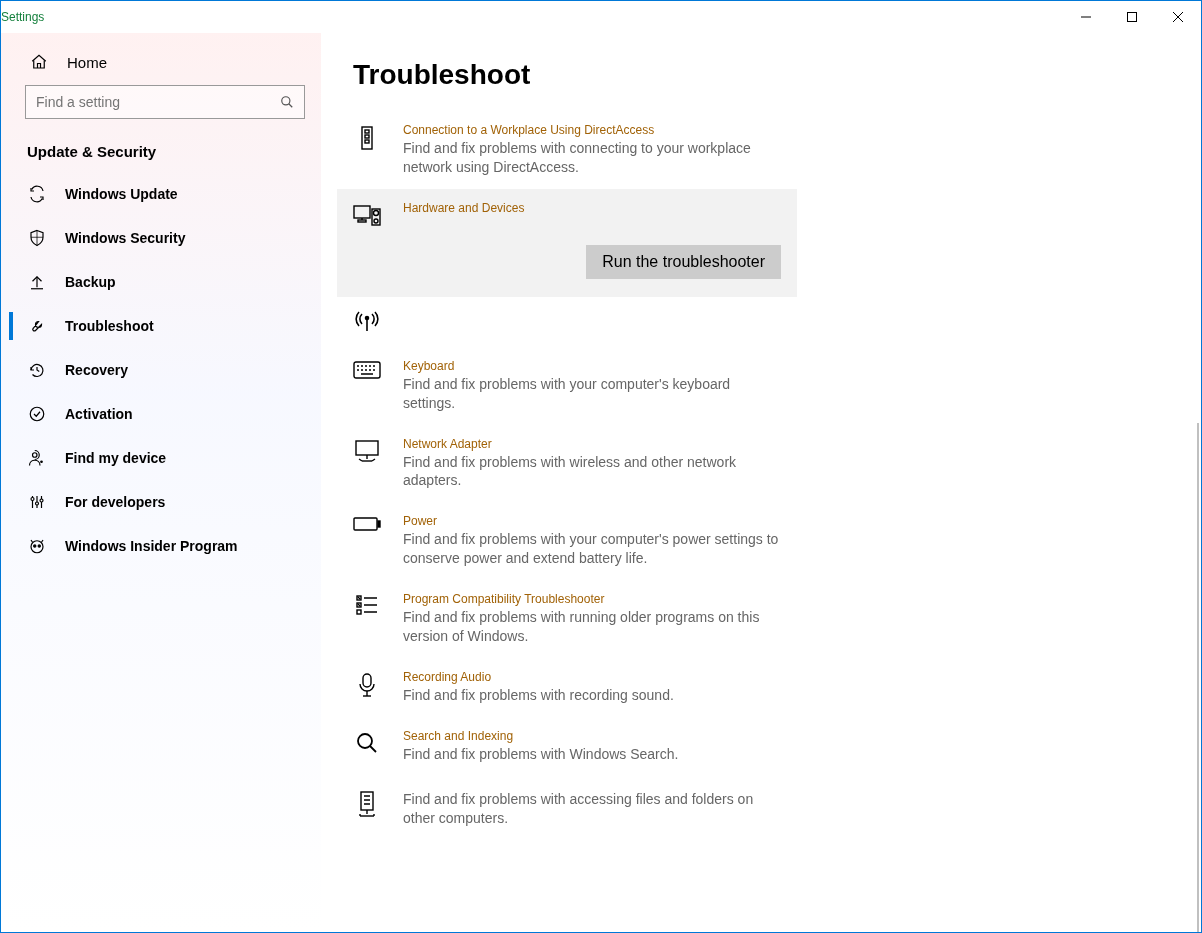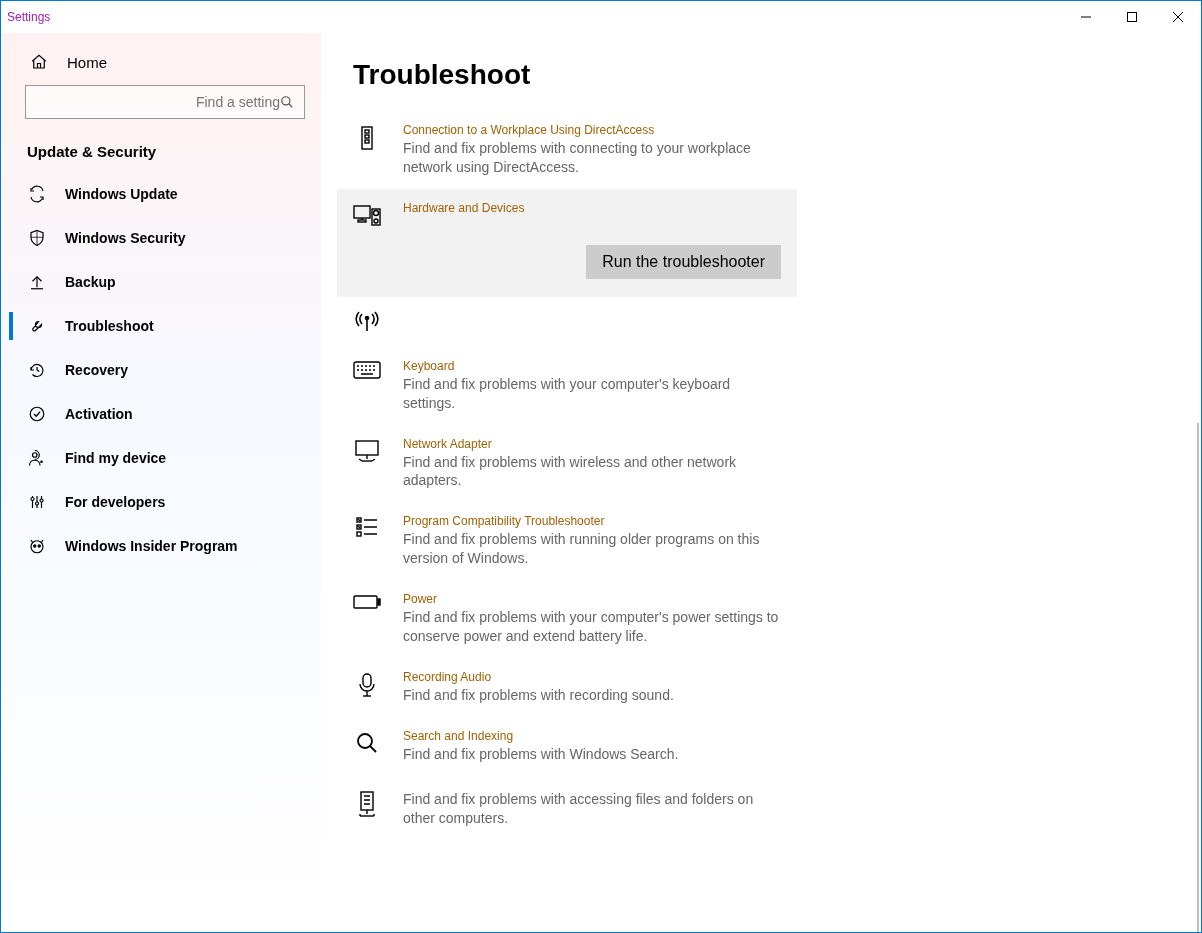--- a/index.html
+++ b/index.html
@@ -21,22 +21,22 @@
   }
   .titlebar {
     height: 32px;
     display: flex;
     align-items: center;
     justify-content: space-between;
     font-size: 12px;
     background: transparent;
   }
   .titlebar-left {
-    padding-left: 6px;
-    color: #a21caf;
+    padding-left: 0;
+    color: #15803d;
   }
   .titlebar-right {
     display: flex;
     height: 100%;
   }
   .win-btn {
     width: 46px;
     height: 32px;
     display: flex;
     align-items: center;
@@ -81,21 +81,20 @@
     font-size: 14px;
     color: #666;
     position: relative;
   }
   .search-box input {
     flex: 1;
     border: none;
     background: transparent;
     font-size: 14px;
     outline: none;
-    text-align: right;
   }
   .search-icon {
     color: #555;
   }
   .section-header {
     font-weight: 600;
     font-size: 15px;
     padding: 6px 18px 12px 18px;
   }
   .nav-list { list-style: none; }
@@ -402,49 +401,49 @@
             </svg>
         </div>
         <div class="ts-text">
           <div class="ts-title">Network Adapter</div>
           <div class="ts-desc">Find and fix problems with wireless and other network adapters.</div>
         </div>
       </div>
 
       <div class="ts-item">
         <div class="ts-icon">
+          <svg width="28" height="16" viewBox="0 0 28 16" fill="none" stroke="#000" stroke-width="1.4">
+              <rect x="1" y="2" width="23" height="12" rx="1"></rect>
+              <rect x="25" y="5" width="2" height="6" fill="#000"></rect>
+            </svg>
+        </div>
+        <div class="ts-text">
+          <div class="ts-title">Power</div>
+          <div class="ts-desc">Find and fix problems with your computer's power settings to conserve power and extend battery life.</div>
+        </div>
+      </div>
+
+      <div class="ts-item">
+        <div class="ts-icon">
           <svg width="24" height="22" viewBox="0 0 24 22" fill="none" stroke="#000" stroke-width="1.4">
               <rect x="2" y="2" width="4" height="4"></rect>
               <rect x="2" y="9" width="4" height="4"></rect>
               <rect x="2" y="16" width="4" height="4"></rect>
               <path d="M9 4 H22 M9 11 H22 M9 18 H22"></path>
               <path d="M3 3 L5 5 M3 10 L5 12"></path>
             </svg>
         </div>
         <div class="ts-text">
           <div class="ts-title">Program Compatibility Troubleshooter</div>
           <div class="ts-desc">Find and fix problems with running older programs on this version of Windows.</div>
         </div>
       </div>
 
       <div class="ts-item">
         <div class="ts-icon">
-          <svg width="28" height="16" viewBox="0 0 28 16" fill="none" stroke="#000" stroke-width="1.4">
-              <rect x="1" y="2" width="23" height="12" rx="1"></rect>
-              <rect x="25" y="5" width="2" height="6" fill="#000"></rect>
-            </svg>
-        </div>
-        <div class="ts-text">
-          <div class="ts-title">Power</div>
-          <div class="ts-desc">Find and fix problems with your computer's power settings to conserve power and extend battery life.</div>
-        </div>
-      </div>
-
-      <div class="ts-item">
-        <div class="ts-icon">
           <svg width="20" height="26" viewBox="0 0 20 26" fill="none" stroke="#000" stroke-width="1.4">
               <rect x="6" y="2" width="8" height="13" rx="4"></rect>
               <path d="M3 12 A7 7 0 0 0 17 12"></path>
               <path d="M10 19 V24"></path>
               <path d="M6 24 H14"></path>
             </svg>
         </div>
         <div class="ts-text">
           <div class="ts-title">Recording Audio</div>
           <div class="ts-desc">Find and fix problems with recording sound.</div>

